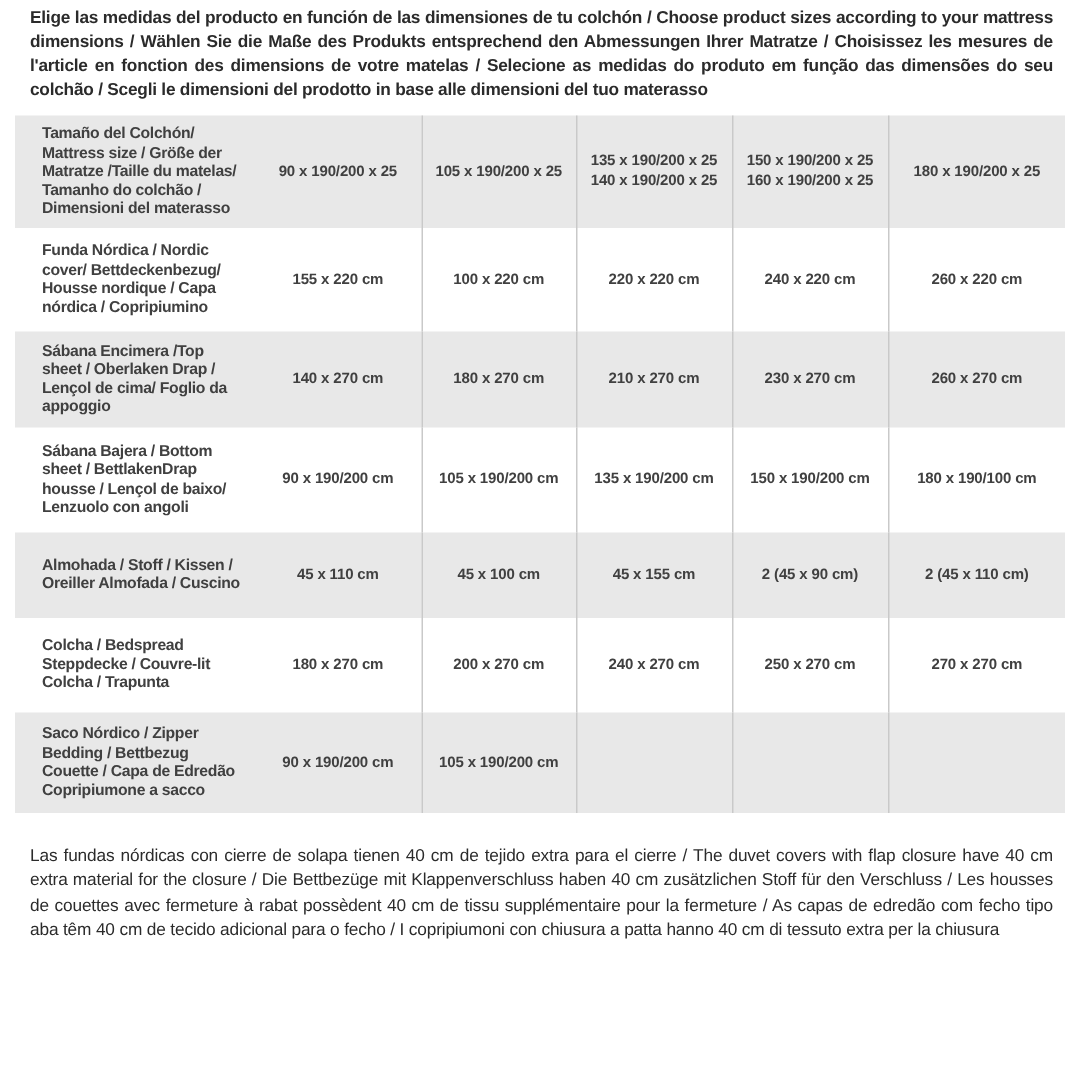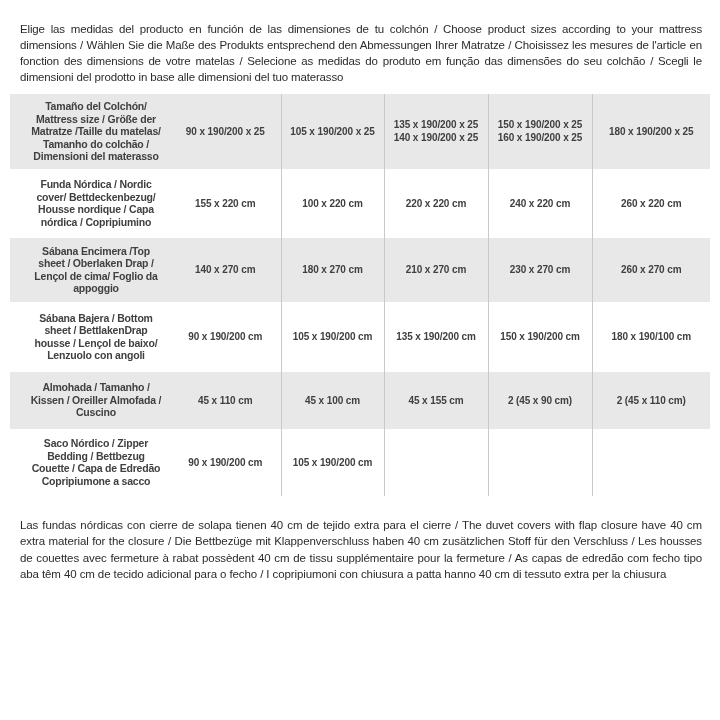--- a/index.html
+++ b/index.html
@@ -7,38 +7,38 @@
     --divider:#c9c9c9;
     --table-text:#404040;
     --body-text:#2b2b2b;
     --bg:#ffffff;
   }
   *{ box-sizing:border-box; margin:0; padding:0; }
   html,body{ width:720px; height:720px; background:var(--bg); overflow:hidden; }
   body{ font-family:"Liberation Sans","DejaVu Sans",sans-serif; }
 
   .intro{
-    margin:21px 20px 0 20px;
+    margin:4px 20px 0 20px;
     width:682px;
     font-size:11.5px;
     line-height:16px;
-    font-weight:400;
+    font-weight:700;
     letter-spacing:-0.15px;
     text-align:justify;
     color:var(--body-text);
   }
 
   table.size-table{
     margin:9px 0 0 10px;
     width:700px;
     border-collapse:collapse;
     table-layout:fixed;
   }
   table.size-table tr:nth-child(odd) td{ background:var(--row-alt); }
-  table.size-table td{ vertical-align:middle;text-align:center; }
+  table.size-table td{ vertical-align:middle; }
 
   td.label{
     padding:6px 6px 6px 18px;
     font-size:10.5px;
     line-height:12.5px;
     font-weight:700;
     letter-spacing:-0.2px;
     color:var(--table-text);
   }
   td.cell{
@@ -116,26 +116,34 @@
     </tr>
     <tr class="r4">
       <td class="label">Sábana Bajera / Bottom sheet / BettlakenDrap housse / Lençol de baixo/ Lenzuolo con angoli</td>
       <td class="cell">90 x 190/200 cm</td>
       <td class="cell">105 x 190/200 cm</td>
       <td class="cell">135 x 190/200 cm</td>
       <td class="cell">150 x 190/200 cm</td>
       <td class="cell">180 x 190/100 cm</td>
     </tr>
     <tr class="r6">
-      <td class="label">Almohada / Tamanho / Kissen / Oreiller Almofada / Cuscino</td>
+      <td class="label">Almohada / Stoff / Kissen / Oreiller Almofada / Cuscino</td>
       <td class="cell">45 x 110 cm</td>
       <td class="cell">45 x 100 cm</td>
       <td class="cell">45 x 155 cm</td>
       <td class="cell">2 (45 x 90 cm)</td>
       <td class="cell">2 (45 x 110 cm)</td>
+    </tr>
+    <tr class="r7">
+      <td class="label">Colcha / Bedspread Steppdecke / Couvre-lit Colcha / Trapunta</td>
+      <td class="cell">180 x 270 cm</td>
+      <td class="cell">200 x 270 cm</td>
+      <td class="cell">240 x 270 cm</td>
+      <td class="cell">250 x 270 cm</td>
+      <td class="cell">270 x 270 cm</td>
     </tr>
     <tr class="r8">
       <td class="label">Saco Nórdico / Zipper Bedding / Bettbezug Couette / Capa de Edredão Copripiumone a sacco</td>
       <td class="cell">90 x 190/200 cm</td>
       <td class="cell">105 x 190/200 cm</td>
       <td class="cell"></td>
       <td class="cell"></td>
       <td class="cell"></td>
     </tr>
   </tbody>

